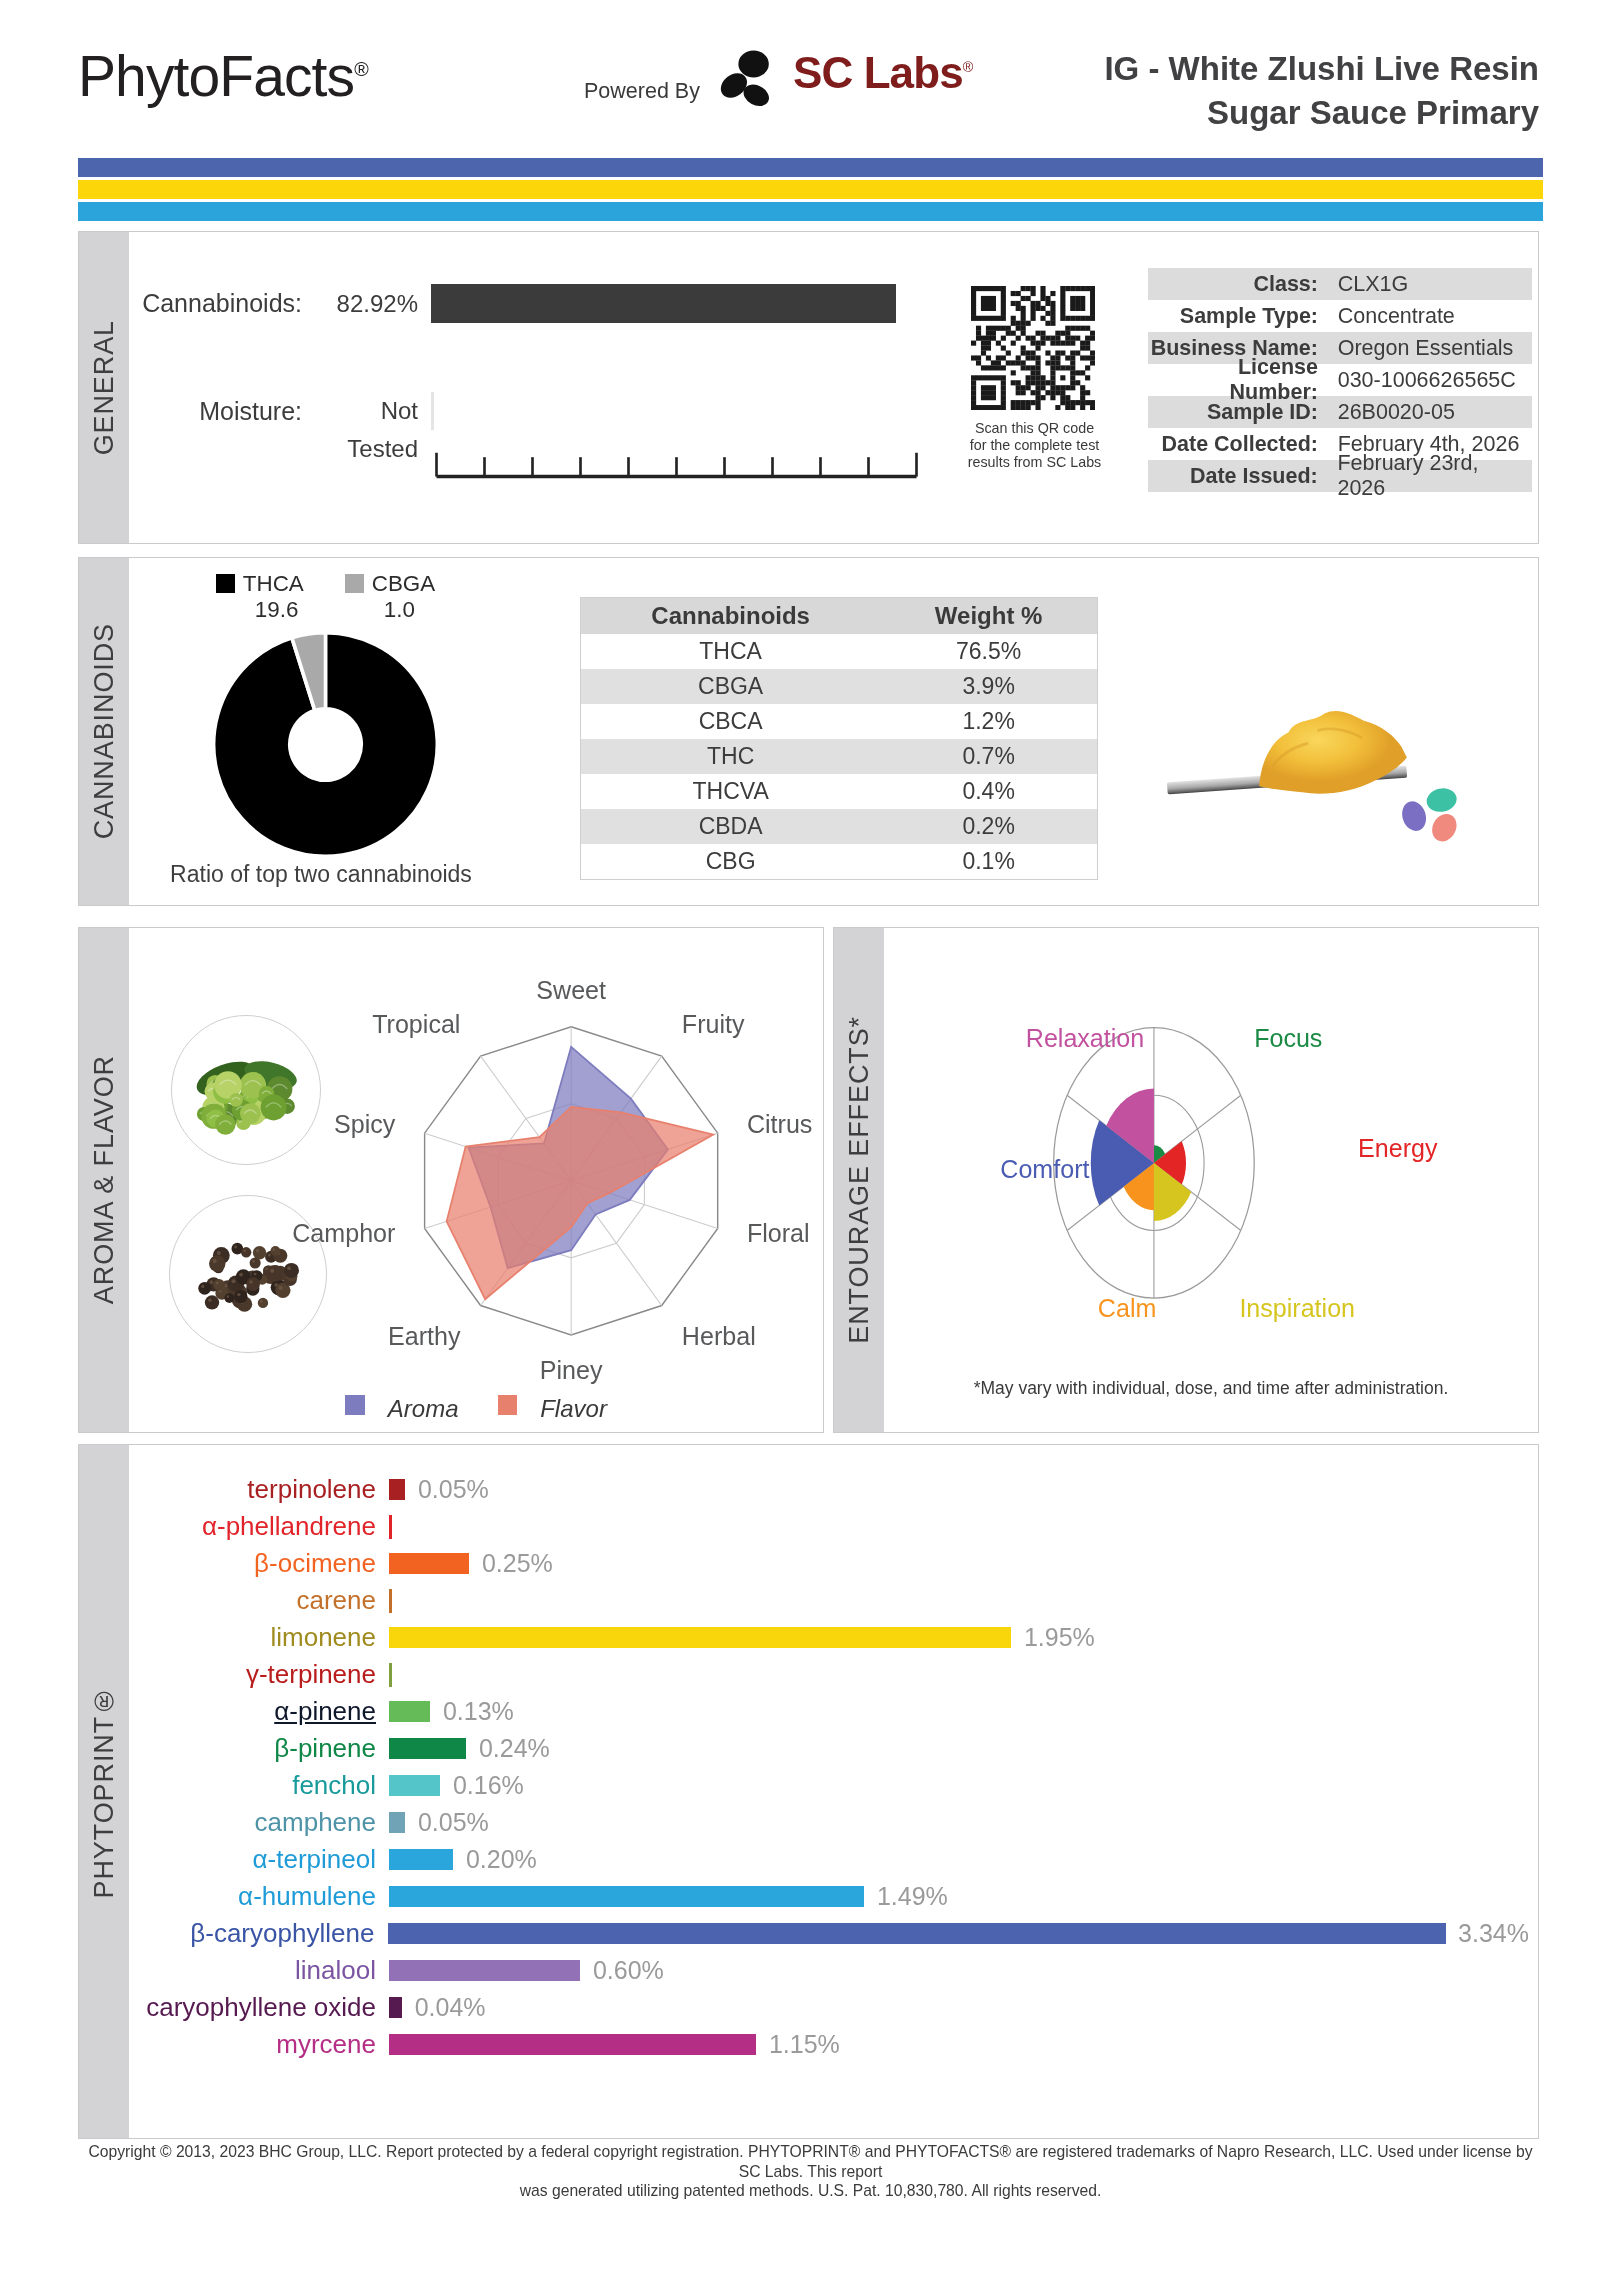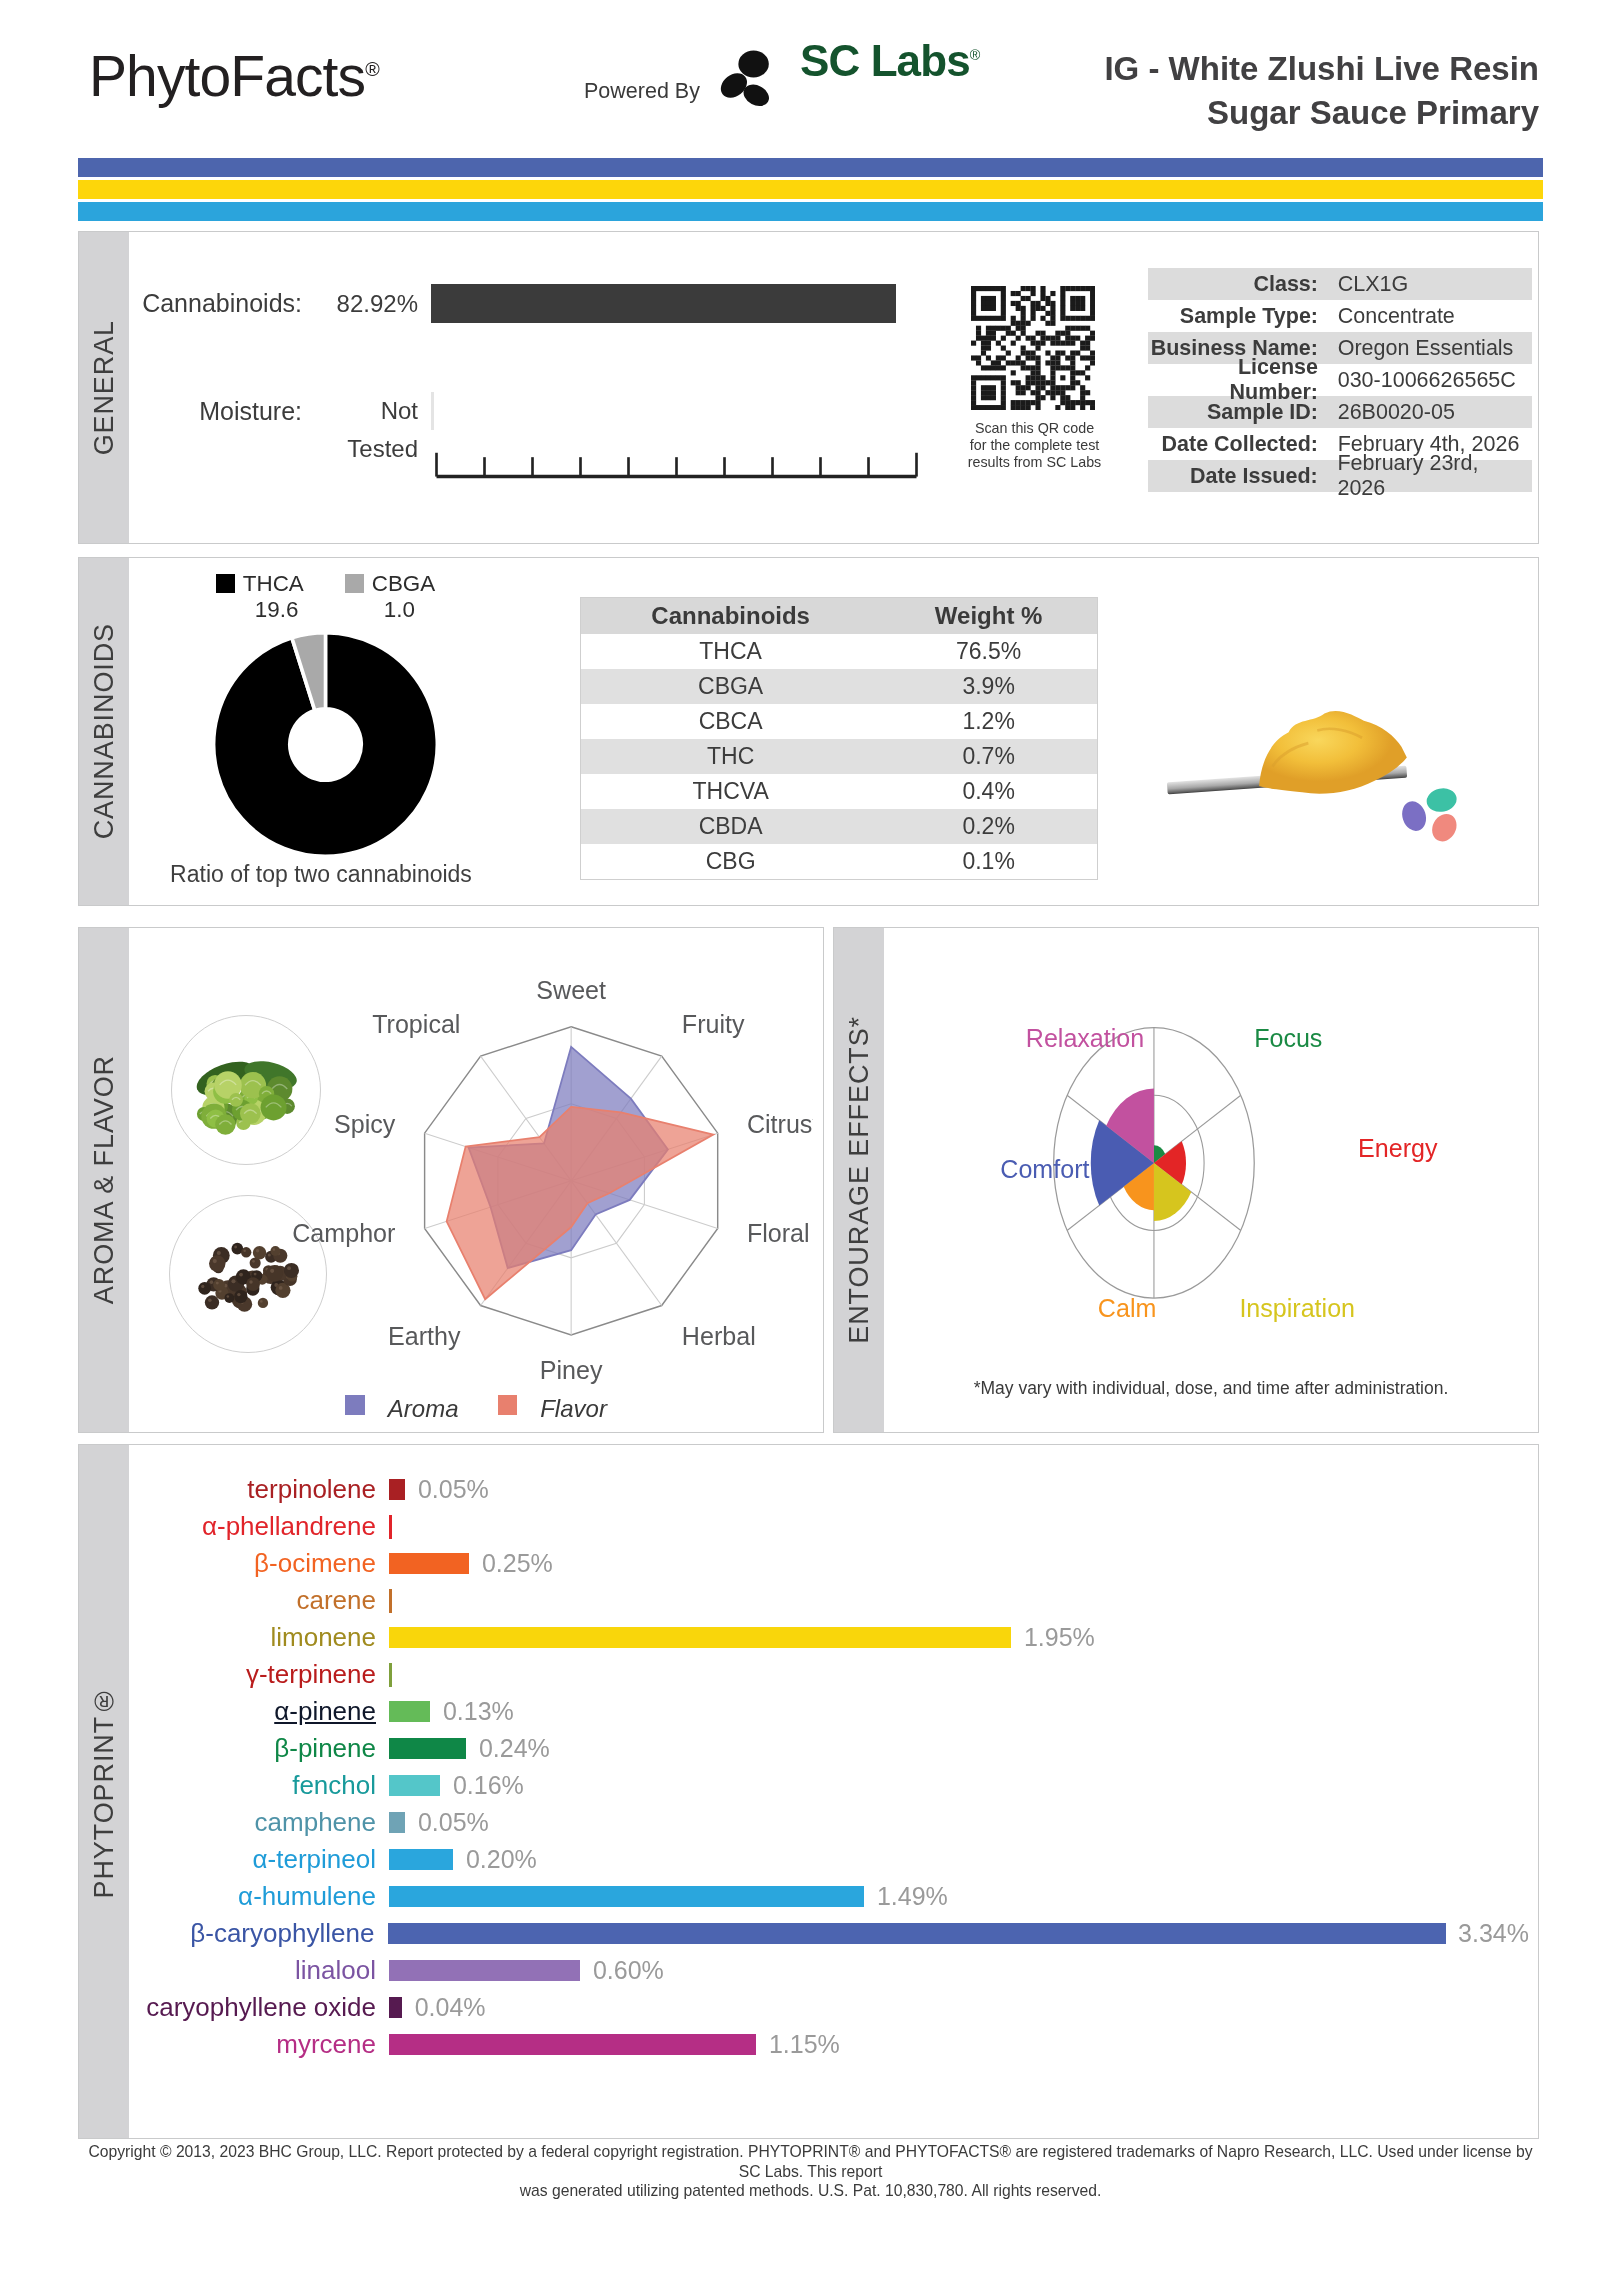--- a/index.html
+++ b/index.html
@@ -1,25 +1,25 @@
 <!DOCTYPE html>
 <html style="font-size:14.3px"><head>
 <meta charset="utf-8">
 <style>
   * { margin:0; padding:0; box-sizing:border-box; }
   body { background:#fff; font-family:"Liberation Sans", sans-serif; }
   .page { position:relative; width:1620px; height:2293px; background:#fff; overflow:hidden; }
 
   
   .brand { position:absolute; left:78px; top:43px; font-size:57px; font-weight:500;
-           letter-spacing:-0.9px; color:#232021;margin-left:11px; }
+           letter-spacing:-0.9px; color:#232021; }
   .brand sup { font-size:19.7px; font-weight:400; }
   .powered-by { position:absolute; left:584px; top:79px; font-size:21.5px; color:#3a3a3a; }
   .clover { position:absolute; left:716px; top:47px; }
-  .sclabs { position:absolute; left:793px; top:36px; font-size:44px; font-weight:bold; color:#14532d; letter-spacing:-0.9px;margin-left:7px;}
+  .sclabs { position:absolute; left:793px; top:48px; font-size:44px; font-weight:bold; color:#7f1d1d; letter-spacing:-0.9px;}
   .sclabs sup { font-size:14.3px; font-weight:400; }
   .doc-title { position:absolute; right:81px; top:47px; text-align:right;
                font-size:33px; font-weight:bold; color:#414042; line-height:44px; }
 
   
   .stripe { position:absolute; left:78px; width:1465px; height:19px; }
 
   
   .panel { position:absolute; background:#fff; border:1.8px solid #c9cacb; }
   .strip { position:absolute; left:0; top:0; bottom:0; width:50px; background:#d3d3d5;

